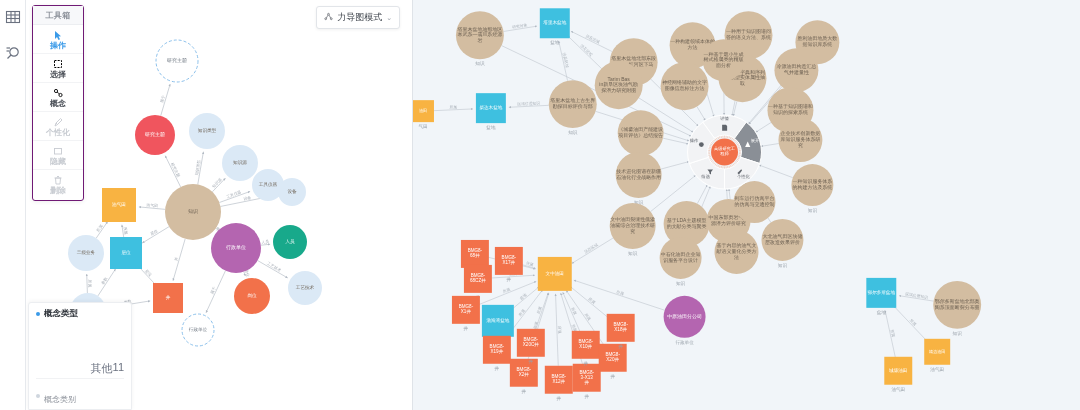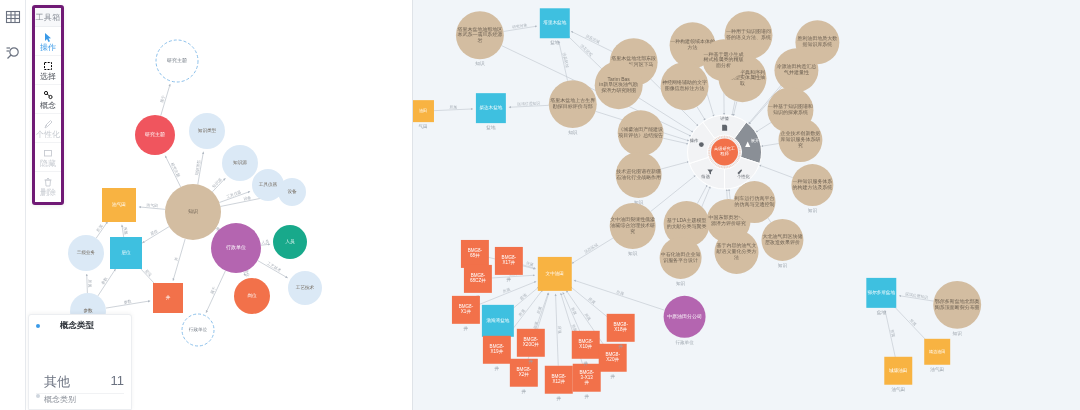--- a/index.html
+++ b/index.html
@@ -19,24 +19,24 @@
     position:absolute; left:0; top:0; width:26px; height:410px;
     background:#fff; border-right:1px solid #e6e9ed;
     display:flex; flex-direction:column; align-items:center; padding-top:8px; gap:18px;
     z-index:20;
   }
   .rail-icon { width:18px; height:18px; color:#6b7280; display:flex; align-items:center; justify-content:center; cursor:pointer;}
   .rail-icon svg { width:16px; height:16px; }
 
   
   .toolbox {
-    position:absolute; left:32px; top:5px; width:32px;
-    background:#ffffff; border:3px solid #701a75; border-radius:3px;
+    position:absolute; left:32px; top:5px; width:52px;
+    background:#ffffff; border:1px solid #701a75; border-radius:3px;
     box-shadow:0 1px 4px rgba(0,0,0,.07);
-    z-index:15; padding-bottom:2px;
+    z-index:15; padding-bottom:2px;font-weight:bold;
   }
   .toolbox-title {
     font-size:8px; color:#8a8f98; text-align:center;
     padding:4px 0 3px; background:#f7f8fa; border-bottom:1px solid #eceef1;
     letter-spacing:.3px;
   }
   .tool-item {
     display:flex; flex-direction:column; align-items:center; justify-content:center;
     padding:4px 0 3px; cursor:pointer; border-bottom:1px solid #f2f3f5;
   }
@@ -58,25 +58,25 @@
   }
   .mode-dropdown .md-caret{ color:#9aa0a8; font-size:7px; }
   .mode-dropdown svg{width:9px;height:9px;color:#555a61;}
 
   
   .legend{
     position:absolute; left:28px; bottom:0; width:104px;
     background:#fff; border:1px solid #eceef1; border-radius:3px 3px 0 0;
     box-shadow:0 -1px 4px rgba(0,0,0,.05); z-index:15; padding:5px 7px 4px;
   }
-  .legend-head{ display:flex; align-items:center; gap:20px; margin-bottom:4px; }
+  .legend-head{ display:flex; align-items:center; gap:4px; margin-bottom:4px; }
   .legend-head .dot{ width:4px;height:4px;border-radius:50%; background:#3a9ae8;}
   .legend-head .t{ font-size:8.5px; font-weight:bold; color:#2f343b;}
-  .legend-row{ display:flex; justify-content:space-between; font-size:13px; color:#6b7280; padding:1px 0 2px 8px;margin-top:40px;}
-  .legend-sub{ display:flex; align-items:flex-start; gap:4px; border-top:1px solid #f1f2f4; padding-top:0;}
+  .legend-row{ display:flex; justify-content:flex-end; font-size:11px; color:#6b7280; padding:1px 0 2px 8px;margin-top:40px;}
+  .legend-sub{ display:flex; align-items:flex-start; gap:4px; border-top:1px solid #f1f2f4; padding-top:15px;}
   .legend-sub .dot{width:4px;height:4px;border-radius:50%;background:#cfd6de;}
   .legend-sub .t{font-size:8px;color:#8a8f98;}
 
   
   .graph-svg{ position:absolute; left:0; top:0; width:100%; height:100%; }
 </style>
 </head>
 <body>
 
 <div class="app">
@@ -309,20 +309,33 @@
             <span class="ti-icon">
               <svg viewBox="0 0 10 10">
                 <path d="M2.5 3 L7.5 3 L7 9 L3 9 Z M1.5 3 L8.5 3 M4 1.5 L6 1.5" fill="none" stroke="currentColor" stroke-width=".9"></path>
               </svg>
             </span>
             <span class="ti-label">删除</span>
           </div>
         </div>
     </div>
 
+    <div class="mode-dropdown">
+      <span>
+        <svg viewBox="0 0 16 16" fill="none" stroke="currentColor" stroke-width="1.2">
+          <circle cx="3" cy="12" r="1.6"></circle>
+            <circle cx="8" cy="4" r="1.6"></circle>
+            <circle cx="13" cy="12" r="1.6"></circle>
+          <line x1="4" y1="11" x2="7" y2="5.5"></line>
+            <line x1="9" y1="5.5" x2="12" y2="11"></line>
+        </svg>
+      </span>
+      <span>力导图模式</span>
+      <span class="md-caret">⌄</span>
+    </div>
 
     <div class="legend">
       <div class="legend-head">
         <span class="dot"></span>
         <span class="t">概念类型</span>
       </div>
       <div id="legend-rows">
           <div class="legend-row">
             <span>其他</span>
             <span>11</span>

